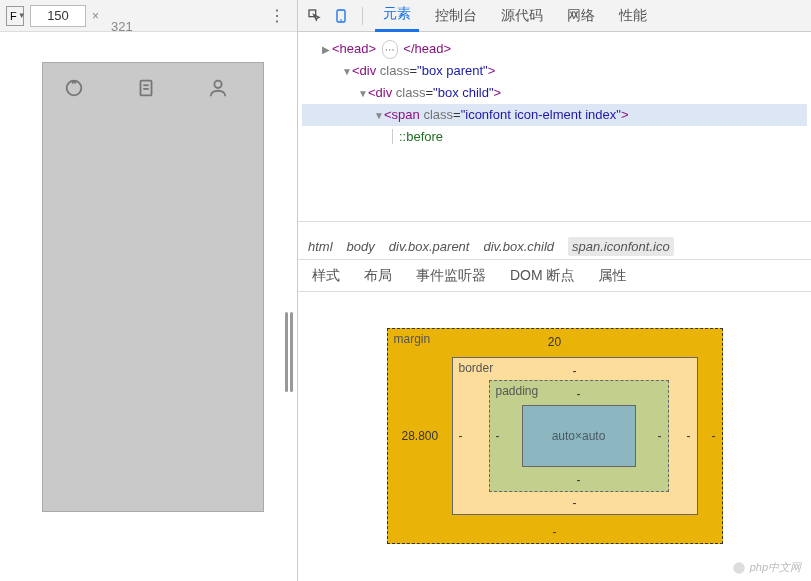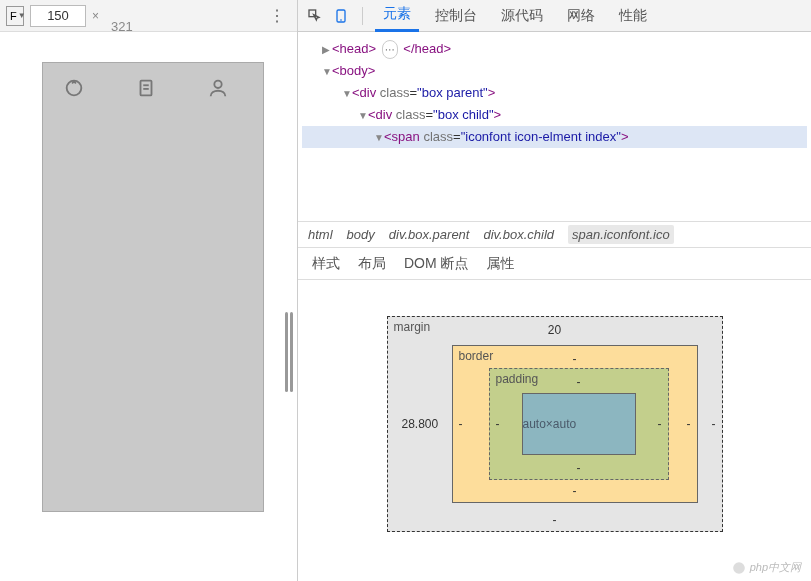--- a/index.html
+++ b/index.html
@@ -43,36 +43,36 @@
     .caret.right::before { content: "▶"; }
     .caret.down::before { content: "▼"; }
     .tag { color: #881280; }
     .attr-name { color: #737373; }
     .attr-val { color: #1a1aa6; }
     .punct { color: #881280; }
     .pseudo { color: #236e25; padding-left: 6px; border-left: 1px solid #ccc; }
     .head-badge { display: inline-block; background: #fff; border: 1px solid #ccc; border-radius: 9px; padding: 0 2px; font-size: 10px; color: #666; vertical-align: middle; margin: 0 2px; }
     
     
-    .breadcrumb { height: 26px; display: flex; align-items: center; padding: 0 10px; gap: 14px; font-size: 13px; color: #555; font-style: italic; border-bottom: 1px solid #ddd; }
+    .breadcrumb { height: 26px; display: flex; align-items: center; padding: 0 10px; gap: 14px; font-size: 13px; color: #555; font-style: italic; border-bottom: 1px solid #ddd; margin-top: 12px; }
     .crumb { cursor: pointer; }
     .crumb.active { background: #e8e8e8; padding: 2px 4px; border-radius: 2px; font-style: italic; }
     
     
-    .style-tabs { height: 32px; display: flex; align-items: center; gap: 14px; padding: 0 12px; font-size: 14px; color: #555; border-bottom: 1px solid #ddd; }
+    .style-tabs { height: 32px; display: flex; align-items: center; gap: 20px; padding: 0 12px; font-size: 14px; color: #555; border-bottom: 1px solid #ddd; }
     .s-tab { padding: 6px 2px; cursor: pointer; }
     .s-tab.active { color: #333; border-bottom: 2px solid #1a73e8; }
     
     
     .box-model-wrap { flex: 1; display: flex; justify-content: center; align-items: flex-start; padding-top: 36px; }
     .bm { position: relative; font-family: Menlo, Consolas, monospace; font-size: 12px; }
-    .bm-margin { width: 336px; height: 216px; background: #e5e5e5; border: 1px dashed #333; position: relative; }
+    .bm-margin { width: 336px; height: 216px; background: #eab308; border: 1px dashed #333; position: relative; }
     .bm-border { position: absolute; left: 64px; top: 28px; right: 24px; bottom: 28px; background: #fddd9b; border: 1px solid #666; }
     .bm-padding { position: absolute; left: 28px; top: 22px; right: 28px; bottom: 22px; background: #c3cf8c; border: 1px dashed #666; margin-left: 8px; }
-    .bm-content { position: absolute; left: 32px; top: 24px; right: 32px; bottom: 24px; background: #8cb6c0; border: 1px solid #666; display: flex; align-items: center; justify-content: flex-start; color: #4a5a6a; }
+    .bm-content { position: absolute; left: 32px; top: 24px; right: 32px; bottom: 24px; background: #8cb6c0; border: 1px solid #666; display: flex; align-items: center; justify-content: center; color: #4a5a6a; }
     .bm-label { position: absolute; top: 3px; left: 6px; color: #555; }
     .bm-val { position: absolute; font-size: 12px; color: #333; }
     .bm-val.top { top: 6px; left: 50%; transform: translateX(-50%); }
     .bm-val.bottom { bottom: 4px; left: 50%; transform: translateX(-50%); }
     .bm-val.left { left: 6px; top: 50%; transform: translateY(-50%); }
     .bm-val.right { right: 6px; top: 50%; transform: translateY(-50%); }
     .bm-val.left-outer { left: 14px; top: 50%; transform: translateY(-50%); }
     
     
     .watermark { position: absolute; bottom: 6px; right: 10px; font-size: 11px; color: #bbb; display: flex; align-items: center; gap: 4px; font-style: italic; }
@@ -133,37 +133,38 @@
     <span class="dt-divider"></span>
     <span class="dt-tab active">元素</span>
     <span class="dt-tab">控制台</span>
     <span class="dt-tab">源代码</span>
     <span class="dt-tab">网络</span>
     <span class="dt-tab">性能</span>
   </div>
 
   <div class="dom-tree">
     <div class="dom-line dom-indent-1"><span class="caret right"></span><span class="punct">&lt;</span><span class="tag">head</span><span class="punct">&gt;</span> <span class="head-badge">⋯</span> <span class="punct">&lt;/</span><span class="tag">head</span><span class="punct">&gt;</span></div>
-    <div class="dom-line dom-indent-1"><span class="caret down"></span><span class="punct">&lt;</span><span class="tag">body</span><span class="punct">&gt;</span></div>
     <div class="dom-line dom-indent-2"><span class="caret down"></span><span class="punct">&lt;</span><span class="tag">div</span> <span class="attr-name">class</span><span>=</span><span class="attr-val">"box parent"</span><span class="punct">&gt;</span></div>
     <div class="dom-line dom-indent-3"><span class="caret down"></span><span class="punct">&lt;</span><span class="tag">div</span> <span class="attr-name">class</span><span>=</span><span class="attr-val">"box child"</span><span class="punct">&gt;</span></div>
     <div class="dom-line dom-indent-4 dom-selected"><span class="caret down"></span><span class="punct">&lt;</span><span class="tag">span</span> <span class="attr-name">class</span><span>=</span><span class="attr-val">"iconfont icon-elment index"</span><span class="punct">&gt;</span></div>
+    <div class="dom-line dom-indent-5"><span class="pseudo">::before</span></div>
   </div>
 
   <div class="breadcrumb">
     <span class="crumb">html</span>
     <span class="crumb">body</span>
     <span class="crumb">div.box.parent</span>
     <span class="crumb">div.box.child</span>
     <span class="crumb active">span.iconfont.ico</span>
   </div>
 
   <div class="style-tabs">
     <span class="s-tab">样式</span>
     <span class="s-tab">布局</span>
+    <span class="s-tab">事件监听器</span>
     <span class="s-tab">DOM 断点</span>
     <span class="s-tab">属性</span>
   </div>
 
   <div class="box-model-wrap">
     <div class="bm">
       <div class="bm-margin">
         <span class="bm-label">margin</span>
         <span class="bm-val top">20</span>
         <span class="bm-val bottom">-</span>

